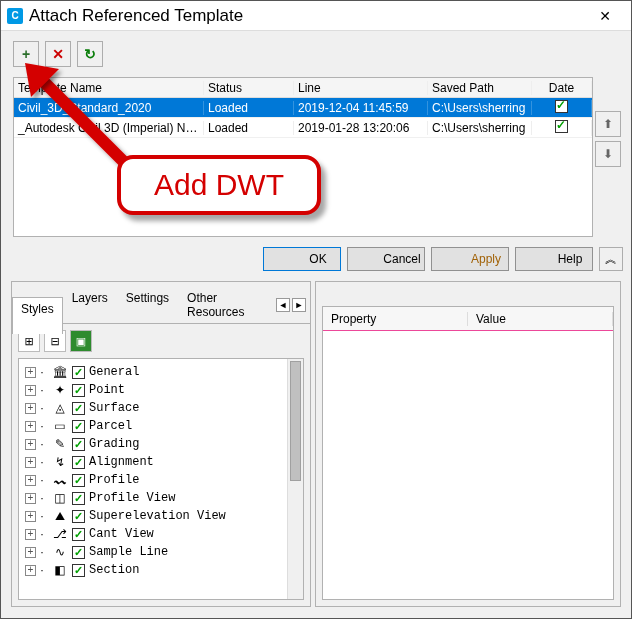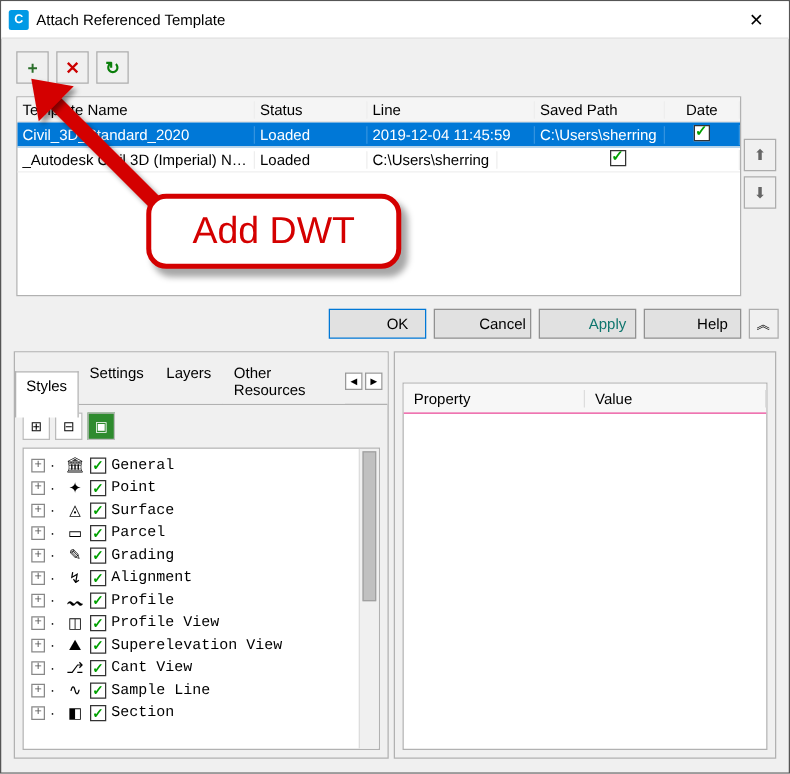--- a/index.html
+++ b/index.html
@@ -1,20 +1,20 @@
 <!DOCTYPE html>
 <html><head>
 <meta charset="utf-8">
 <style>
   * { box-sizing: border-box; }
   body { margin: 0; font-family: "Segoe UI", Tahoma, sans-serif; font-size: 12px; background: #fff; width: 632px; height: 619px; overflow: hidden; color: #000; }
   .dialog { width: 632px; height: 619px; border: 1px solid #555; background: #f0f0f0; position: relative; }
   .titlebar { height: 30px; background: #fff; display: flex; align-items: center; padding: 0 6px; border-bottom: 1px solid #ddd; }
   .titlebar .icon { width: 16px; height: 16px; background: #0099e5; border-radius: 2px; margin-right: 6px; display: inline-flex; align-items: center; justify-content: center; color: #fff; font-weight: bold; font-size: 10px; }
-  .titlebar .title { flex: 1; font-size: 12px; }
+  .titlebar .title { flex: 1; font-size: 17px; }
   .titlebar .close { width: 40px; height: 28px; display: flex; align-items: center; justify-content: center; font-size: 14px; cursor: pointer; }
 
   .toolbar { padding: 10px 12px 6px 12px; display: flex; gap: 6px; }
   .tbtn { width: 26px; height: 26px; border: 1px solid #adadad; background: #f0f0f0; display: flex; align-items: center; justify-content: center; cursor: pointer; font-size: 14px; }
 
   .tablewrap { margin: 4px 38px 4px 12px; border: 1px solid #b1b1b1; background: #fff; height: 160px; position: relative; }
   .thead, .trow { display: flex; align-items: center; height: 20px; }
   .thead { background: #f5f5f5; border-bottom: 1px solid #ddd; font-size: 12px; }
   .thead .th, .trow .td { padding: 0 4px; border-right: 1px solid #eee; overflow: hidden; white-space: nowrap; text-overflow: ellipsis; }
   .col-name { width: 190px; }
@@ -27,21 +27,21 @@
   .trow.sel .td { border-right-color: rgba(255,255,255,.2); }
   .chk { display: inline-block; width: 13px; height: 13px; border: 1px solid #333; background: #fff; position: relative; color: #00a000; }
   .chk::after { content: "✓"; position: absolute; top: -3px; left: 0px; font-size: 12px; font-weight: bold; }
 
   .sidebtns { position: absolute; right: 10px; top: 110px; display: flex; flex-direction: column; gap: 4px; }
   .sidebtn { width: 26px; height: 26px; border: 1px solid #adadad; background: #f0f0f0; display: flex; align-items: center; justify-content: center; cursor: pointer; color: #666; }
 
   .btnrow { display: flex; gap: 6px; justify-content: flex-end; padding: 6px 38px 10px 12px; align-items: center; }
   .dbtn { min-width: 78px; height: 24px; border: 1px solid #919191; background: #e1e1e1; display: flex; align-items: center; justify-content: center; cursor: pointer; font-size: 12px; padding-left: 32px; }
   .dbtn.primary { border-color: #0078d7; }
-  .dbtn.disabled { color: #0f766e; }
+  .dbtn.disabled { color: #a16207; }
   .chev { position: absolute; right: 8px; width: 24px; height: 24px; border: 1px solid #adadad; background: #f0f0f0; display: flex; align-items: center; justify-content: center; cursor: pointer; }
 
   .splitter-area { display: flex; height: 336px; padding: 0 10px 10px 10px; gap: 4px; }
   .lpanel { width: 300px; border: 1px solid #b1b1b1; background: #f0f0f0; display: flex; flex-direction: column; }
   .rpanel { flex: 1; border: 1px solid #b1b1b1; background: #f0f0f0; display: flex; flex-direction: column; }
   .tabs { display: flex; border-bottom: 1px solid #b1b1b1; background: #f0f0f0; padding-top:4px;}
   .tab { padding: 4px 8px; border: 1px solid transparent; border-bottom: none; cursor: pointer; font-size: 12px; background:#f0f0f0; }
   .tab.active { background: #fff; border-color: #b1b1b1; position: relative; top: 11px; }
   .tabscroll { margin-left:auto; display:flex; align-items:center; gap:2px; padding-right:4px; }
   .tabscroll .sbtn { width: 14px; height:14px; border:1px solid #999; background:#fff; font-size:9px; display:flex;align-items:center;justify-content:center; cursor:pointer;}
@@ -93,20 +93,21 @@
         <div class="trow sel">
           <div class="td col-name">Civil_3D_Standard_2020</div>
           <div class="td col-status">Loaded</div>
           <div class="td col-date">2019-12-04 11:45:59</div>
           <div class="td col-path">C:\Users\sherring</div>
           <div class="td col-load"><span class="chk"></span></div>
         </div>
         <div class="trow">
           <div class="td col-name">_Autodesk Civil 3D (Imperial) NCS</div>
           <div class="td col-status">Loaded</div>
+          <div class="td col-date">2019-01-28 13:20:06</div>
           <div class="td col-path">C:\Users\sherring</div>
           <div class="td col-load"><span class="chk"></span></div>
         </div>
       </div>
   </div>
 
   <div class="sidebtns">
     <div class="sidebtn">⬆</div>
     <div class="sidebtn">⬇</div>
   </div>
@@ -116,22 +117,22 @@
     <div class="dbtn">Cancel</div>
     <div class="dbtn disabled">Apply</div>
     <div class="dbtn">Help</div>
     <div class="chev">︽</div>
   </div>
 
   <div class="splitter-area">
     <div class="lpanel">
       <div class="tabs">
         <div class="tab active">Styles</div>
+        <div class="tab">Layers</div>
         <div class="tab">Settings</div>
-        <div class="tab">Layers</div>
         <div class="tab">Other Resources</div>
         <div class="tabscroll">
           <div class="sbtn">◄</div>
           <div class="sbtn">►</div>
         </div>
       </div>
       <div class="minitoolbar">
          <div class="minibtn">⊞</div>
          <div class="minibtn">⊟</div>
          <div class="minibtn" style="background:#2e8b2e;color:#fff;">▣</div>

